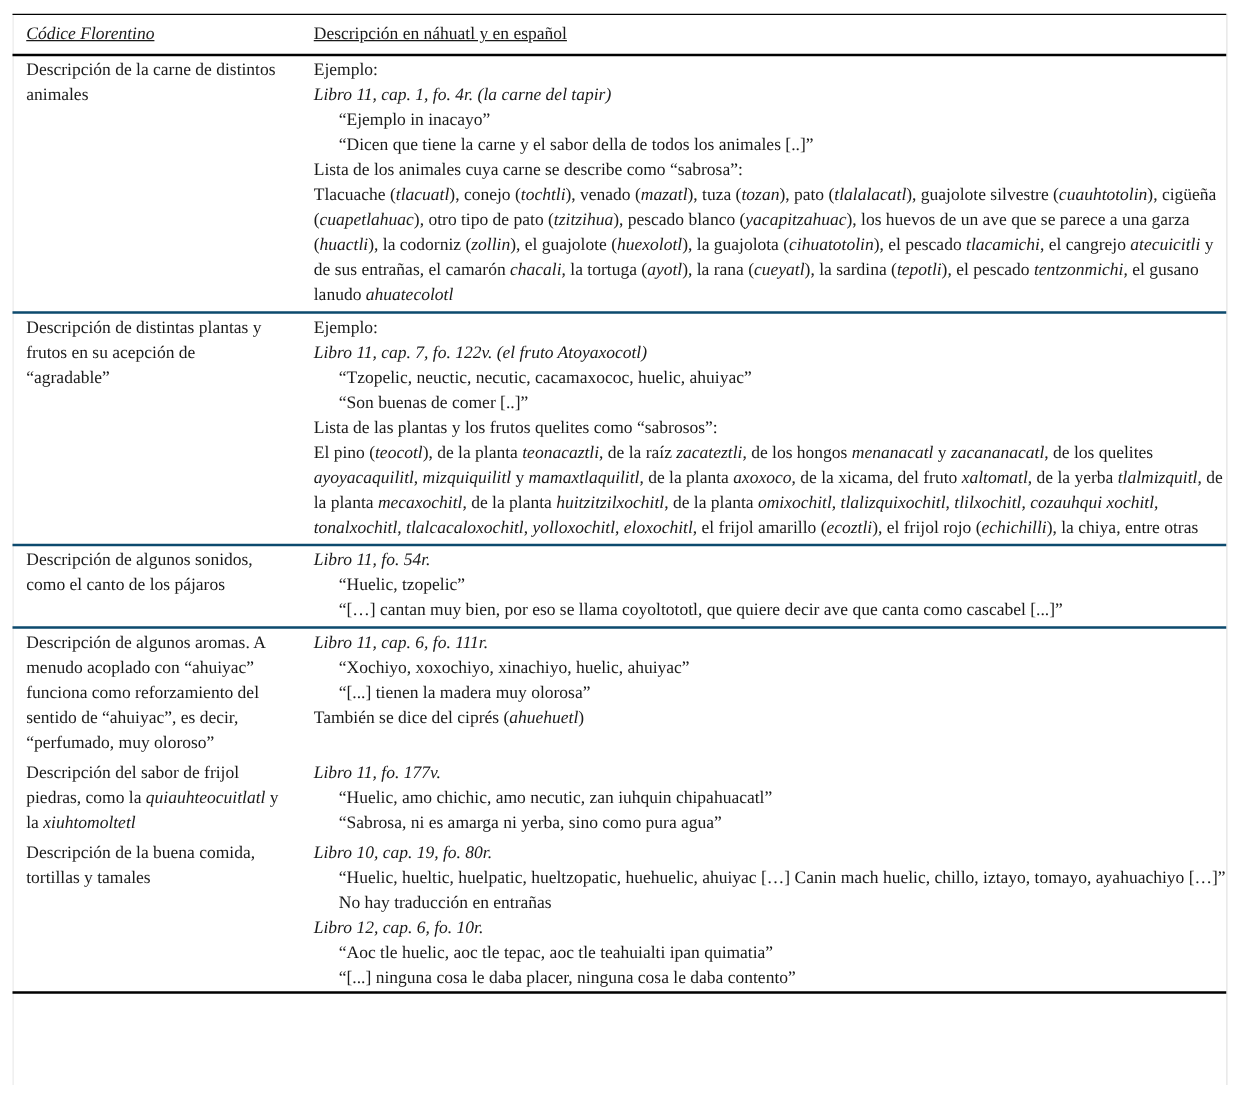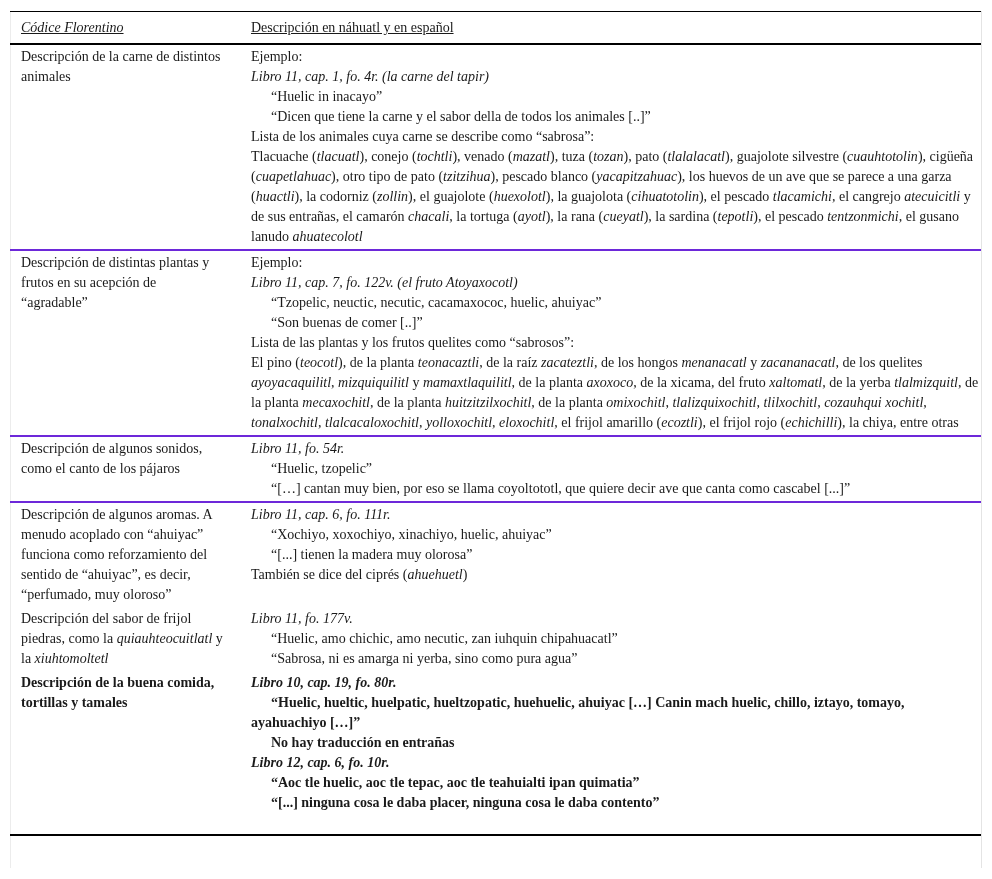--- a/index.html
+++ b/index.html
@@ -48,22 +48,22 @@
     height: 19px;
     line-height: 19px;
     vertical-align: middle;
   }
   th.h1 { font-style: italic; }
   td {
     vertical-align: top;
     padding: 2px 0 2px 11px;
     line-height: 20px;
   }
-  tr.sep td { border-bottom: 2px solid #6d28d9; }
-  tr.last td { border-bottom: 2px solid #000; padding-bottom: 21px; font-weight: bold; }
+  tr.sep td { border-bottom: 2px solid #0c4a6e; }
+  tr.last td { border-bottom: 2px solid #000; padding-bottom: 0; }
   .line { display: block; }
   .indent { padding-left: 20px; }
   .it { font-style: italic; }
   td.c1 { padding-right: 14px; }
 </style>
 </head>
 <body>
 
 <div class="frame"></div>
 
@@ -78,21 +78,21 @@
       <th>Descripción en náhuatl y en español</th>
     </tr>
   </thead>
   <tbody>
 
     <tr class="sep">
       <td class="c1">Descripción de la carne de distintos animales</td>
       <td>
         <span class="line">Ejemplo:</span>
         <span class="line it">Libro 11, cap. 1, fo. 4r. (la carne del tapir)</span>
-        <span class="line indent">“Huelic in inacayo”</span>
+        <span class="line indent">“Ejemplo in inacayo”</span>
         <span class="line indent">“Dicen que tiene la carne y el sabor della de todos los animales [..]”</span>
         <span class="line">Lista de los animales cuya carne se describe como “sabrosa”:</span>
         <span class="line"><span>Tlacuache (</span><span class="it">tlacuatl</span><span>), conejo (</span><span class="it">tochtli</span><span>), venado (</span><span class="it">mazatl</span><span>), tuza (</span><span class="it">tozan</span><span>), pato (</span><span class="it">tlalalacatl</span><span>), guajolote silvestre (</span><span class="it">cuauhtotolin</span><span>), cigüeña (</span><span class="it">cuapetlahuac</span><span>), otro tipo de pato (</span><span class="it">tzitzihua</span><span>), pescado blanco (</span><span class="it">yacapitzahuac</span><span>), los huevos de un ave que se parece a una garza (</span><span class="it">huactli</span><span>), la codorniz (</span><span class="it">zollin</span><span>), el guajolote (</span><span class="it">huexolotl</span><span>), la guajolota (</span><span class="it">cihuatotolin</span><span>), el pescado </span><span class="it">tlacamichi</span><span>, el cangrejo </span><span class="it">atecuicitli</span><span> y de sus entrañas, el camarón </span><span class="it">chacali</span><span>, la tortuga (</span><span class="it">ayotl</span><span>), la rana (</span><span class="it">cueyatl</span><span>), la sardina (</span><span class="it">tepotli</span><span>), el pescado </span><span class="it">tentzonmichi</span><span>, el gusano lanudo </span><span class="it">ahuatecolotl</span></span>
       </td>
     </tr>
 
     <tr class="sep">
       <td class="c1">Descripción de distintas plantas y frutos en su acepción de “agradable”</td>
       <td>
         <span class="line">Ejemplo:</span>

